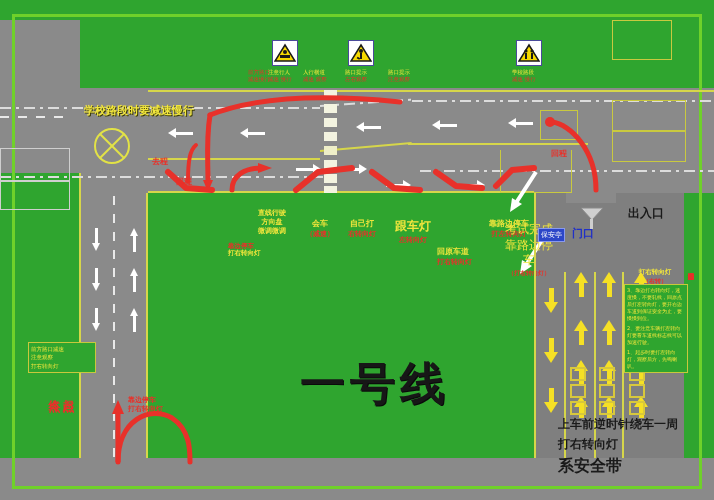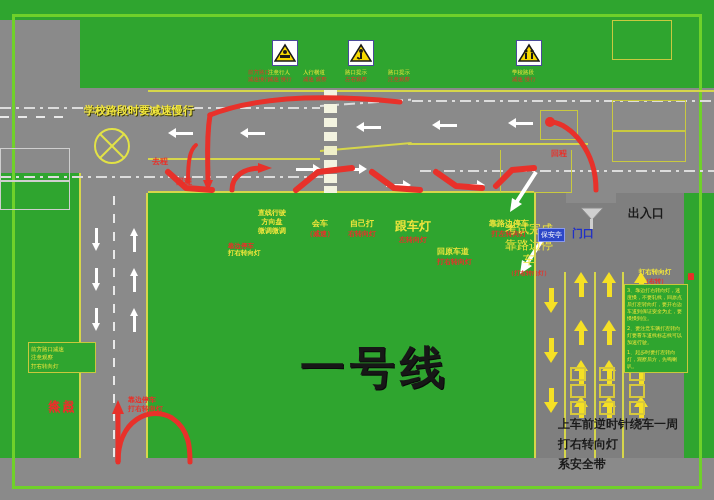--- a/index.html
+++ b/index.html
@@ -406,24 +406,24 @@
     <div style="font-size:6.5px;color:#f2e63c;font-weight:bold;">打右转向灯</div>
     <div style="font-size:6px;color:#e8312a;font-weight:bold;">（右转）</div>
   </div>
   <div class="abs panel" style="left:624px;top:284px;width:58px;padding:2px;">
     <div style="font-size:5px;color:#f2e63c;line-height:1.4;white-space:normal;margin-bottom:3px;">3、靠边打右转向灯，速度慢，不要轧线，回原点后打左转向灯，要开右边车道到保证安全为止，要慢慢到位。</div>
     <div style="font-size:5px;color:#f2e63c;line-height:1.4;white-space:normal;margin-bottom:3px;">2、要注意车辆打左转向灯要看车道线标志线可以加速行驶。</div>
     <div style="font-size:5px;color:#f2e63c;line-height:1.4;white-space:normal;">1、起步时要打左转向灯，观察后方，先鸣喇叭。</div>
   </div>
   <div class="abs vert" style="left:686px;top:268px;font-size:6px;color:#e8312a;font-weight:bold;letter-spacing:0px;">考试时要注意观察前后方车辆情况</div>
 
-  <div class="t title" style="left:300px;top:344px;">一号线</div>
+  <div class="t title" style="left:300px;top:360px;">一号线</div>
 
   <div class="t blk bold" style="left:558px;top:418px;font-size:12px;">上车前逆时针绕车一周</div>
   <div class="t blk bold" style="left:558px;top:438px;font-size:12px;">打右转向灯</div>
-  <div class="t blk bold" style="left:558px;top:458px;font-size:12px;">系安全带</div>
+  <div class="t blk bold" style="left:558px;top:458px;font-size:16px;">系安全带</div>
 
   <div class="t red bold vert" style="left:62px;top:390px;font-size:12px;">起点</div>
   <div class="t red bold vert" style="left:48px;top:390px;font-size:12px;">终点</div>
   <div class="t red bold" style="left:128px;top:396px;font-size:7px;line-height:1.3;">靠边停车
 打右转向灯</div>
 
 </div>
 
 </body></html>

